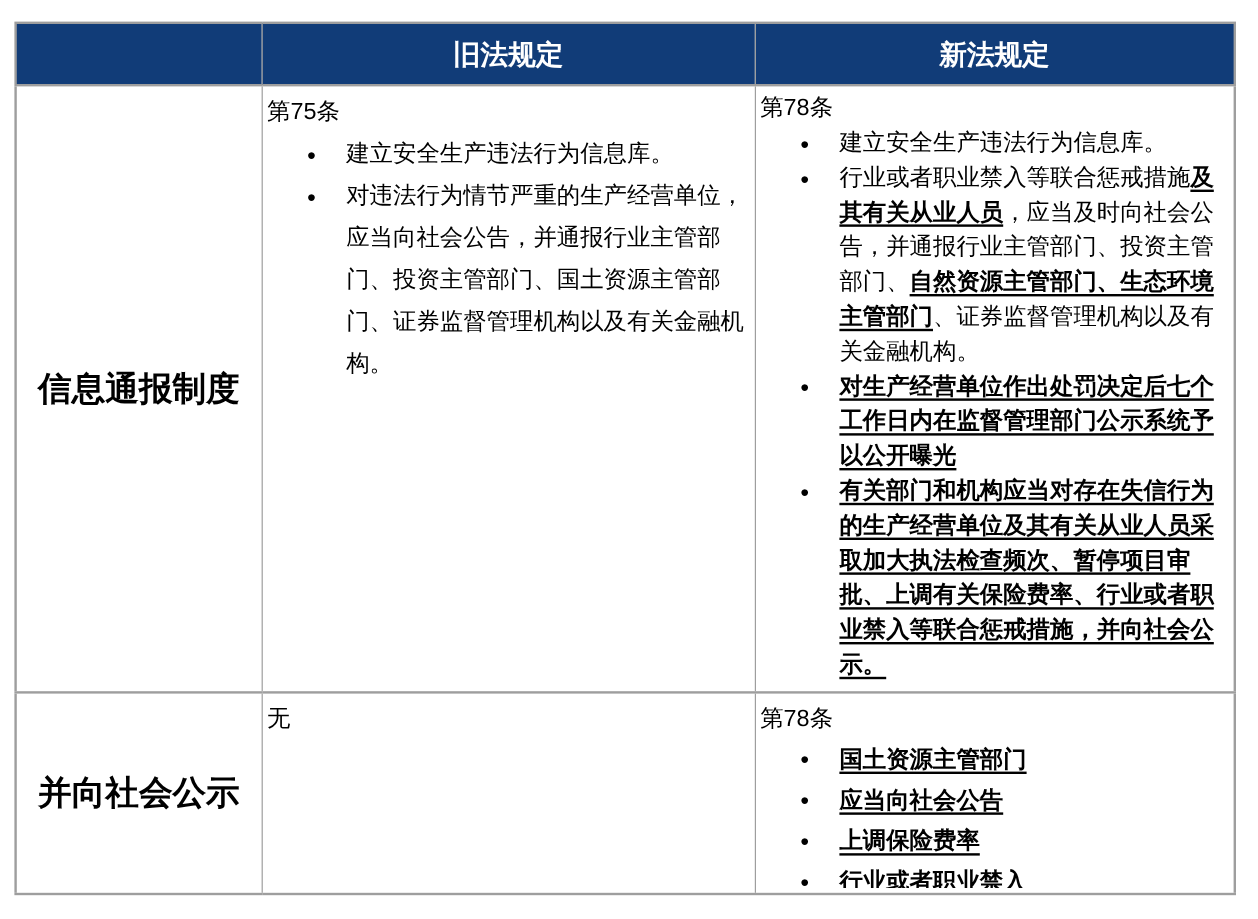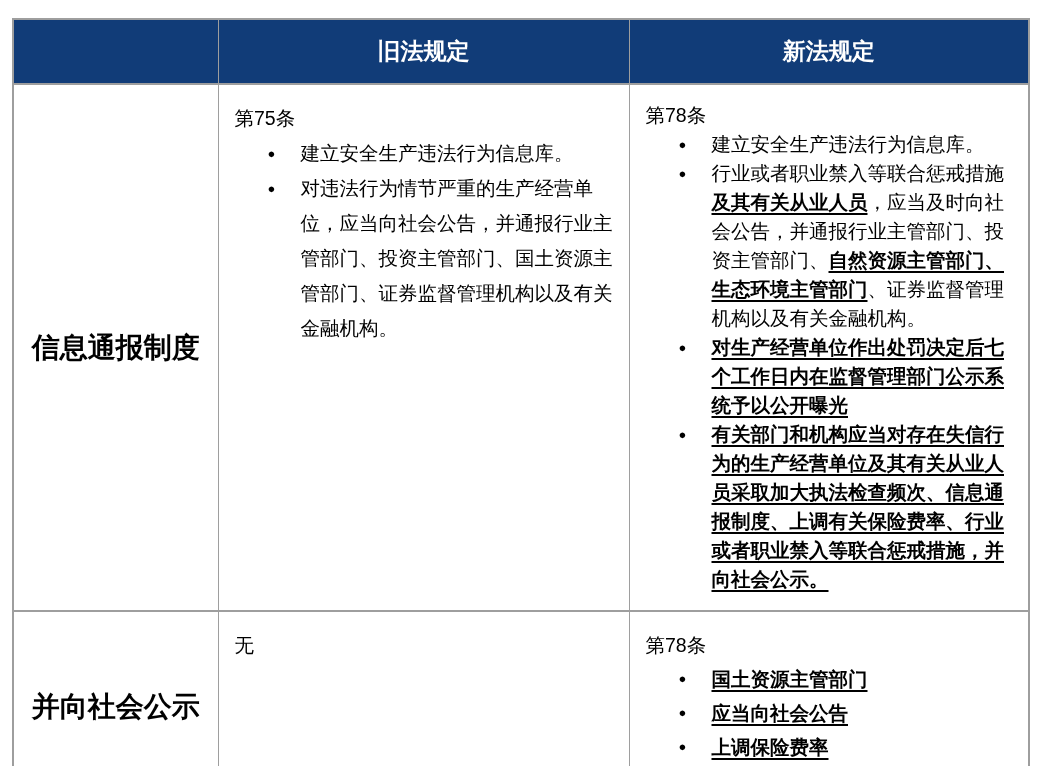--- a/index.html
+++ b/index.html
@@ -23,21 +23,21 @@
     width:1016px;
     border-collapse:collapse;
     table-layout:fixed;
     border:2px solid var(--border);
   }
   table.cmp th,table.cmp td{
     border-left:1px solid var(--border);
     border-right:1px solid var(--border);
     border-top:2px solid var(--border);
     border-bottom:2px solid var(--border);
-    padding:16px;
+    padding:4px;
   }
   
   th.hdr{
     background:var(--header-bg);
     color:var(--header-text);
     font-weight:bold;
     font-size:23px;
     text-align:center;
     height:52px;
     vertical-align:middle;
@@ -105,21 +105,21 @@
               </ul>
             </div>
           </td>
           <td class="cell">
             <div class="cw lh29" style="max-height: 500px;">
               <p class="intro">第78条</p>
               <ul class="blist">
                 <li><span class="blt">●</span><span>建立安全生产违法行为信息库。</span></li>
                 <li><span class="blt">●</span><span>行业或者职业禁入等联合惩戒措施</span><span class="bu">及其有关从业人员</span><span>，应当及时向社会公告，并通报行业主管部门、投资主管部门、</span><span class="bu">自然资源主管部门、生态环境主管部门</span><span>、证券监督管理机构以及有关金融机构。</span></li>
                 <li><span class="blt">●</span><span class="bu">对生产经营单位作出处罚决定后七个工作日内在监督管理部门公示系统予以公开曝光</span></li>
-                <li><span class="blt">●</span><span class="bu">有关部门和机构应当对存在失信行为的生产经营单位及其有关从业人员采取加大执法检查频次、信息通报制度、上调有关保险费率、行业或者职业禁入等联合惩戒措施，并向社会公示。</span></li>
+                <li><span class="blt">●</span><span class="bu">有关部门和机构应当对存在失信行为的生产经营单位及其有关从业人员采取加大执法检查频次、暂停项目审批、上调有关保险费率、行业或者职业禁入等联合惩戒措施，并向社会公示。</span></li>
               </ul>
             </div>
           </td>
         </tr>
         <tr>
           <th class="lab">并向社会公示</th>
           <td class="cell" style="height: 164px;">
             <div class="cw lh34" style="max-height: 158px;">
               <p class="intro">无</p>
             </div>

